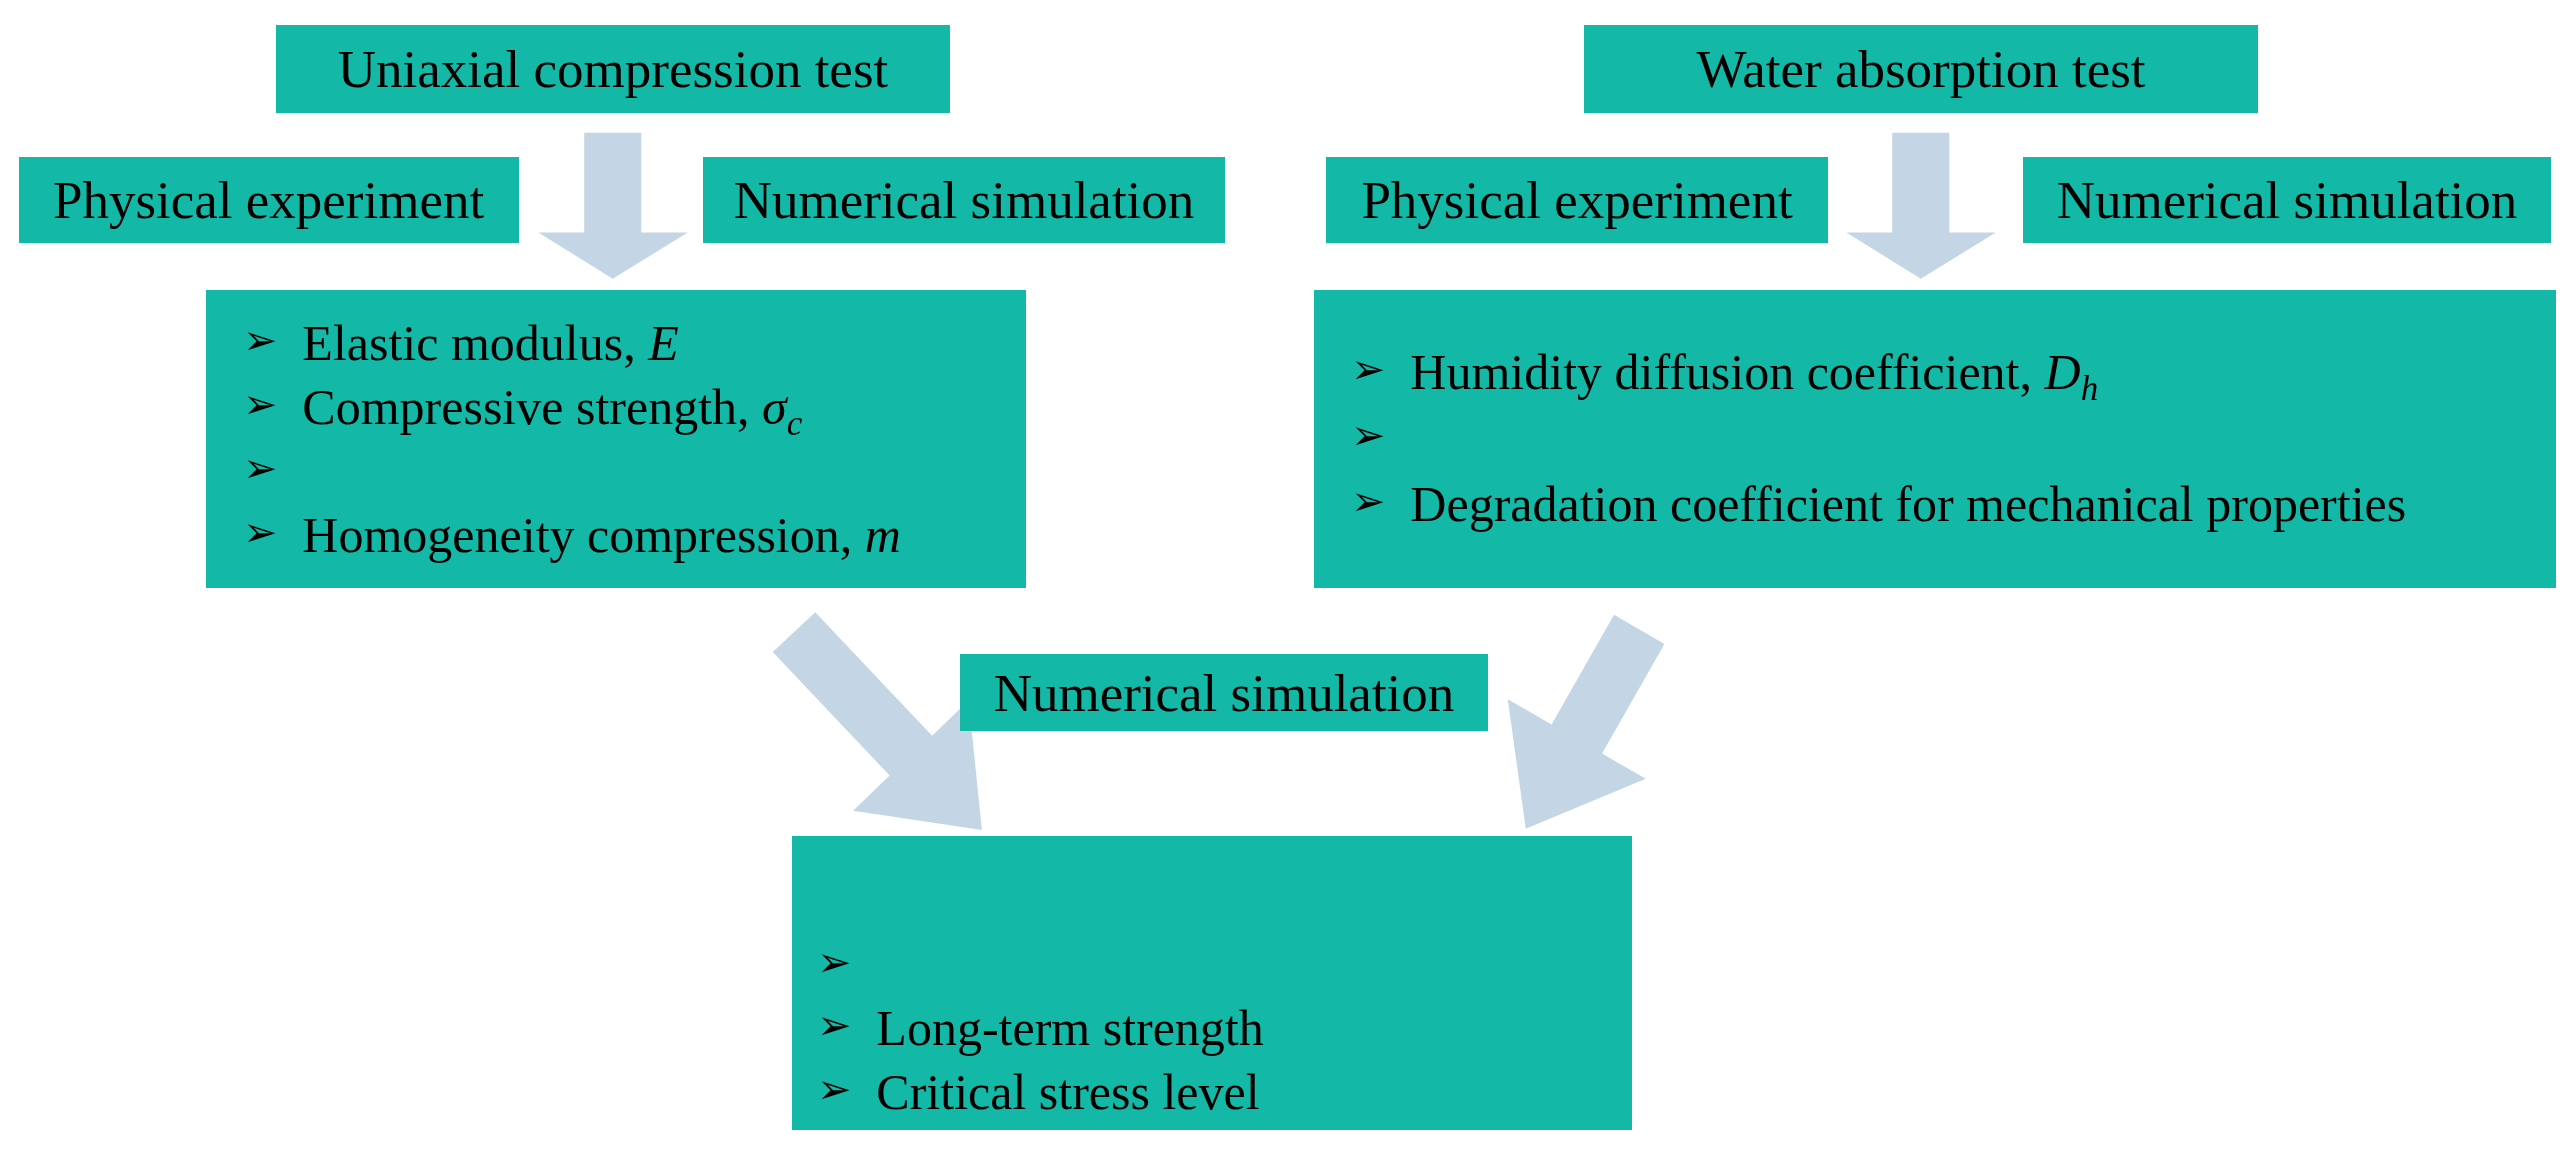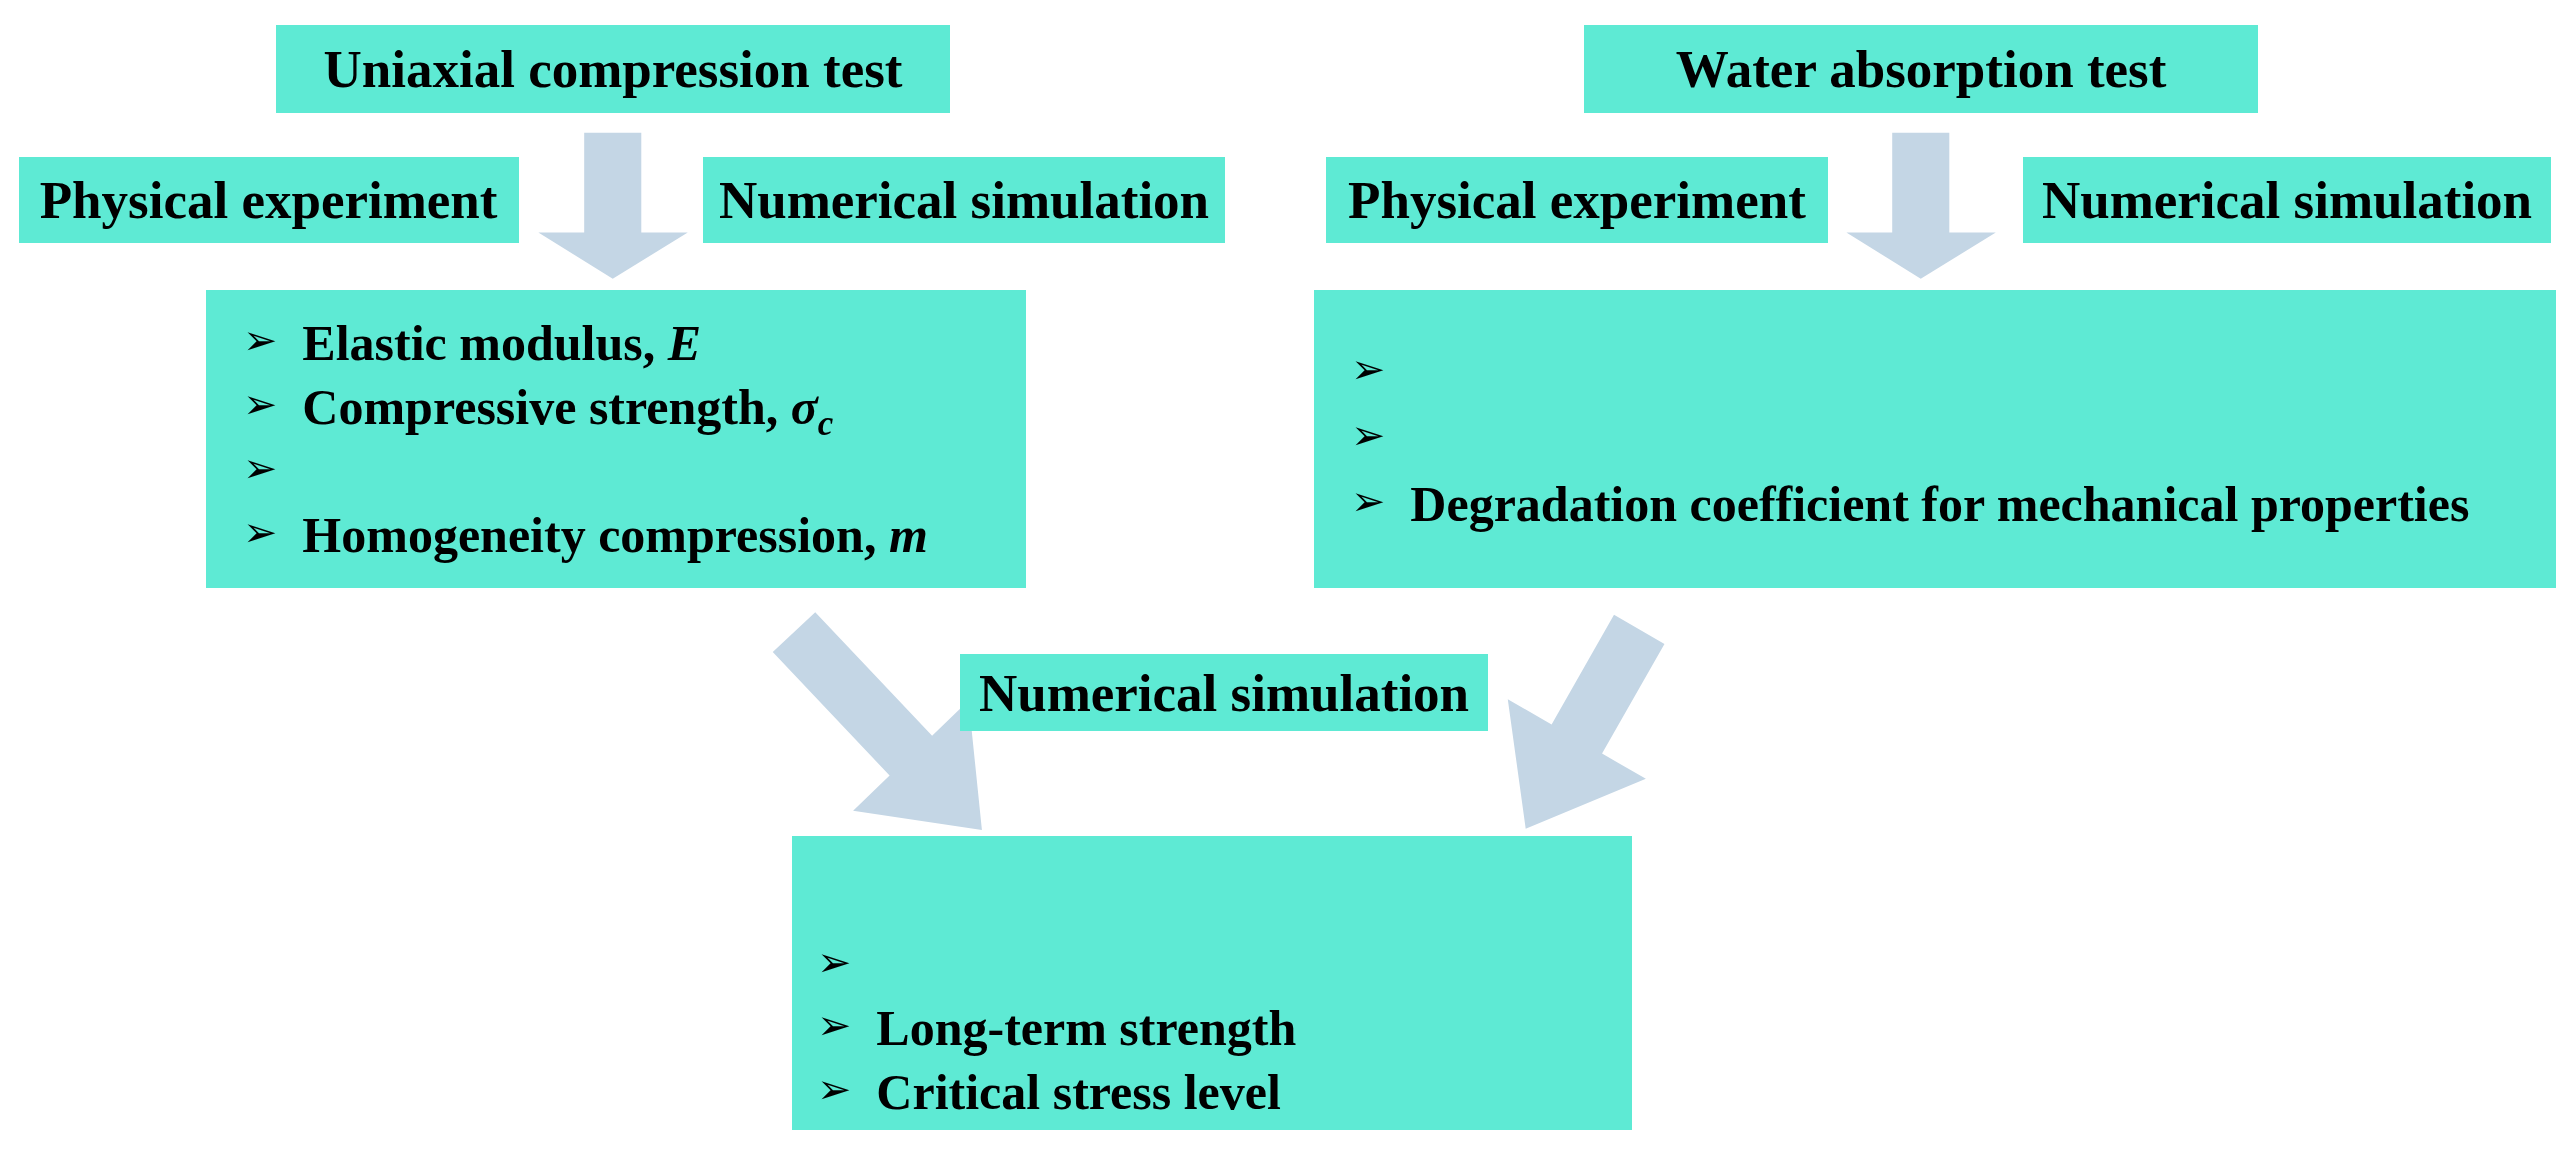--- a/index.html
+++ b/index.html
@@ -1,19 +1,19 @@
 <!DOCTYPE html>
 <html style="font-size:10.6px"><head>
 <meta charset="utf-8">
 <style>
   html,body{margin:0;padding:0;background:#ffffff;}
   #page{position:relative;width:2576px;height:1150px;background:#ffffff;overflow:hidden;
         font-family:"Liberation Serif","DejaVu Serif",serif;color:#000;}
   #arrow-layer{position:absolute;left:0;top:0;width:2576px;height:1150px;z-index:0;}
-  .box{position:absolute;background:#5eead4;z-index:1;box-sizing:border-box;font-weight:bold;}
+  .box{position:absolute;background:#14b8a6;z-index:1;box-sizing:border-box;}
   .label-box{display:flex;align-items:center;justify-content:center;
              font-size:53px;white-space:nowrap;text-align:center;}
   .list-box{display:flex;flex-direction:column;justify-content:flex-start;}
   .row{display:flex;align-items:baseline;white-space:nowrap;}
   .bullet{font-family:"DejaVu Sans",sans-serif;font-size:41px;margin-right:25px;
           transform:translateY(-2.7px);display:inline-block;}
   .line{font-size:50px;}
   .sym{font-style:italic;font-size:50px;}
   sub.sym{font-size:35px;line-height:0;}
   
@@ -74,20 +74,21 @@
     </div>
     <div class="row">
       <span class="bullet">➢</span>
       <span class="line"><span>Homogeneity compression, </span><i class="sym">m</i><sub class="sym"></sub></span>
     </div>
   </div>
 
   <div id="big-right" class="box list-box" style="left:1314px;top:290px;width:1242px;height:298px;">
     <div class="row">
       <span class="bullet">➢</span>
+      <span class="line"><span>Humidity diffusion coefficient, </span><i class="sym">D</i><sub class="sym">h</sub></span>
     </div>
     <div class="row">
       <span class="bullet">➢</span>
     </div>
     <div class="row">
       <span class="bullet">➢</span>
       <span class="line"><span>Degradation coefficient for mechanical properties</span><i class="sym"></i><sub class="sym"></sub></span>
     </div>
   </div>
 

